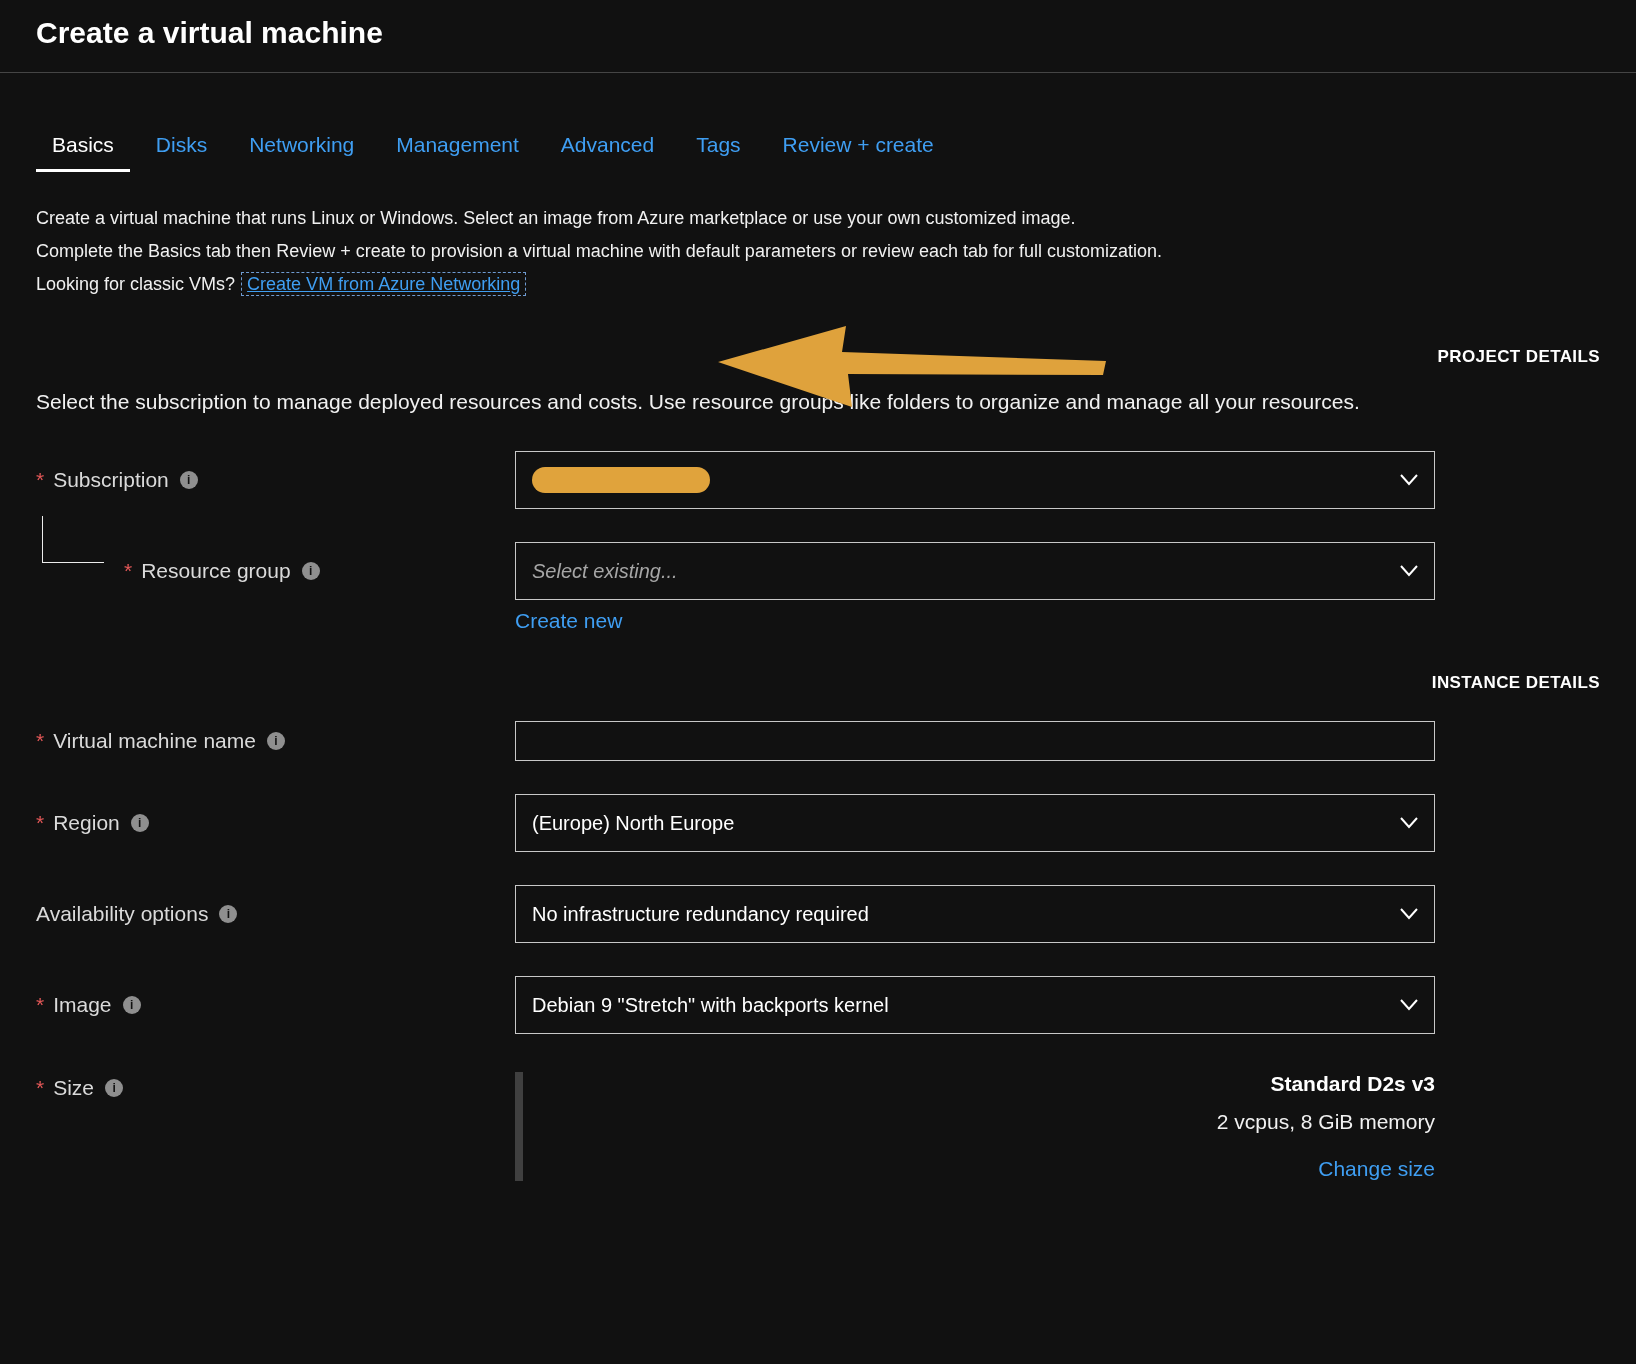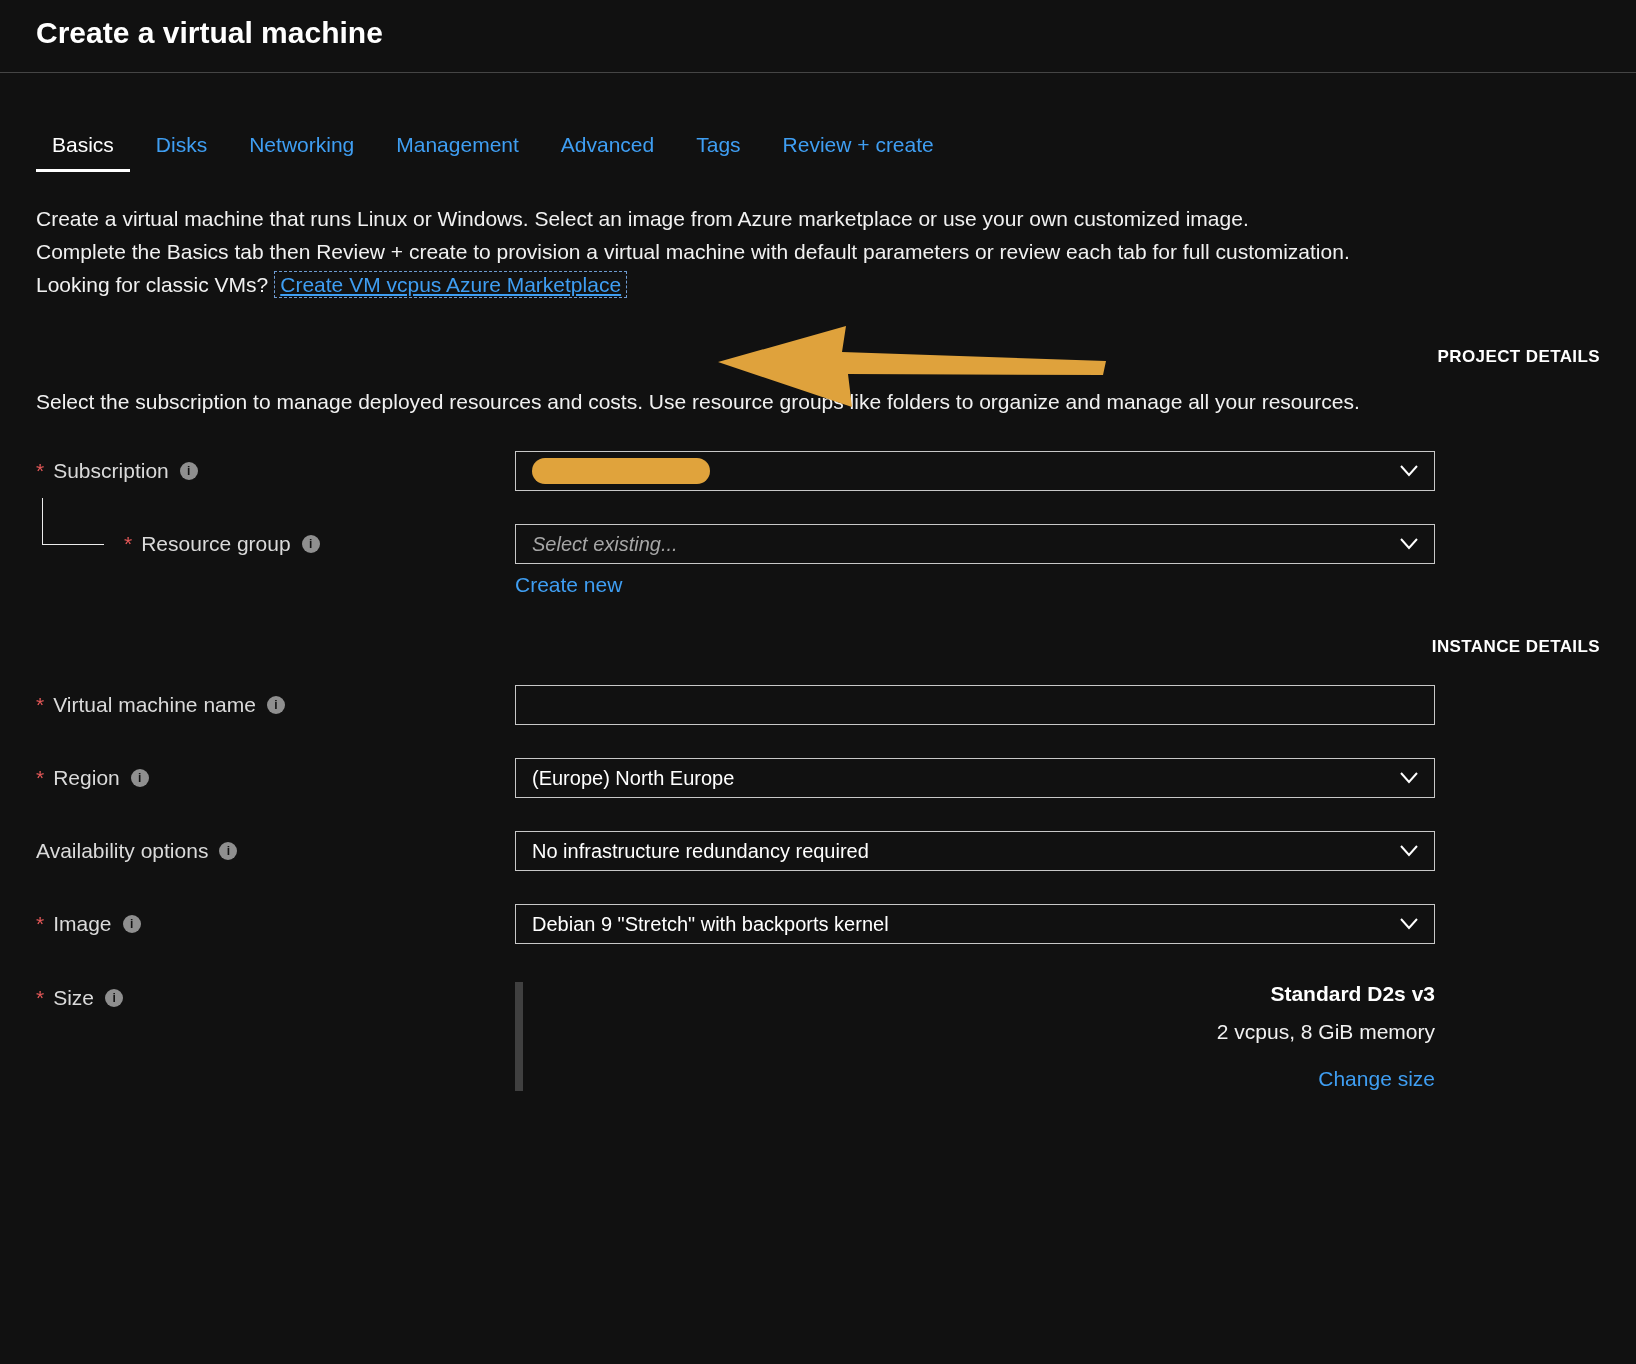--- a/index.html
+++ b/index.html
@@ -23,21 +23,21 @@
     font-size: 21px;
     color: #3f9ef2;
     padding: 4px 16px 12px 16px;
     margin-right: 10px;
     cursor: pointer;
     white-space: nowrap;
   }
   .tab.active { color: #ffffff; border-bottom: 3px solid #ffffff; }
 
   
-  .intro { margin-top: 30px; font-size: 21px; line-height: 33px; color: #f1f1f1; max-width: 1410px; }
+  .intro { margin-top: 30px; font-size: 18px; line-height: 33px; color: #f1f1f1; max-width: 1410px; }
   .marketplace-link {
     color: #3f9ef2;
     text-decoration: underline;
     border: 1px dashed #6f9bd1;
     padding: 1px 5px;
     margin-left: 6px;
     cursor: pointer;
   }
 
   .section-heading { margin-top: 46px; font-size: 17px; font-weight: 700; letter-spacing: 0.4px; color: #ffffff; text-align: right; }
@@ -52,21 +52,21 @@
   .info-icon {
     width: 18px; height: 18px; border-radius: 50%;
     background: #8f8f8f; color: #121212;
     font-size: 12px; font-weight: 700; font-style: normal;
     display: inline-flex; align-items: center; justify-content: center;
     margin-left: 11px; cursor: pointer; flex-shrink: 0;
   }
   .field-col { width: 920px; flex-shrink: 0; }
 
   .dropdown {
-    height: 40px; border: 1px solid #c8c8c8; background: #111111;
+    height: 58px; border: 1px solid #c8c8c8; background: #111111;
     display: flex; align-items: center; justify-content: space-between;
     padding: 0 16px; font-size: 20px; color: #ffffff; cursor: pointer;
   }
   .chevron { display: inline-flex; align-items: center; }
   .placeholder { font-style: italic; color: #a6a6a6; }
   .redact-blob { width: 178px; height: 26px; background: #e0a33c; border-radius: 13px; }
 
   .text-input {
     height: 40px; width: 100%; border: 1px solid #c8c8c8;
     background: #111111; color: #ffffff; font-size: 20px;
@@ -114,21 +114,21 @@
     <div class="tab">Management</div>
     <div class="tab">Advanced</div>
     <div class="tab">Tags</div>
     <div class="tab">Review + create</div>
   </nav>
 
   <div class="intro">
     <div>Create a virtual machine that runs Linux or Windows. Select an image from Azure marketplace or use your own customized image.</div>
     <div>Complete the Basics tab then Review + create to provision a virtual machine with default parameters or review each tab for full customization.</div>
     <div>
-      <span>Looking for classic VMs?</span><a class="marketplace-link">Create VM vcpus Azure Marketplace</a>
+      <span>Looking for classic VMs?</span><a class="marketplace-link">Create VM from Azure Networking</a>
     </div>
   </div>
 
   <div class="section-heading">PROJECT DETAILS</div>
   <p class="section-desc">Select the subscription to manage deployed resources and costs. Use resource groups like folders to organize and manage all your resources.</p>
 
   <div class="form-row">
     <div class="label-col">
       <span class="req">*</span>
       <span>Subscription</span>

